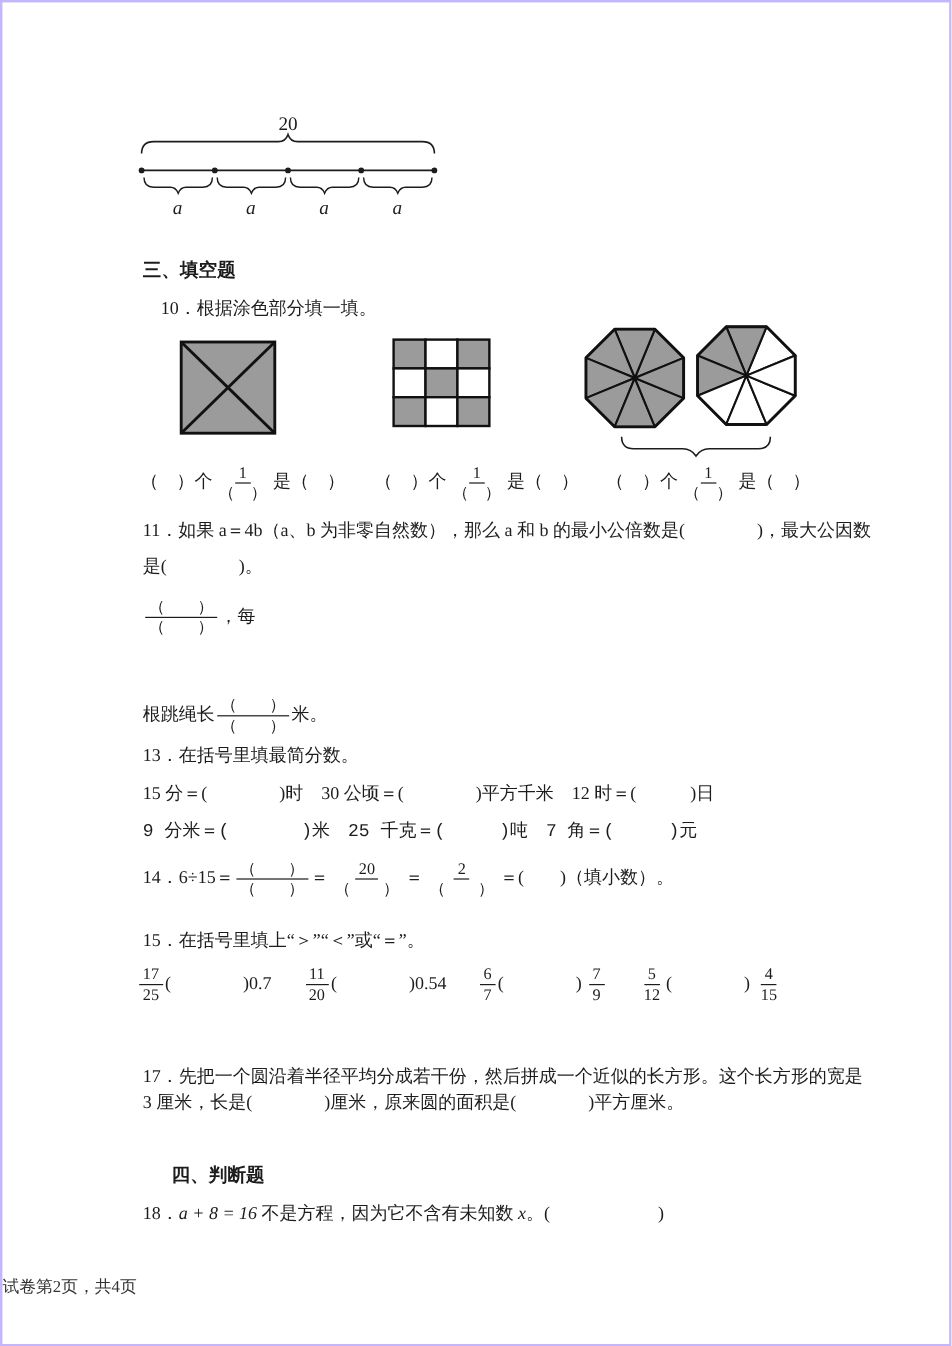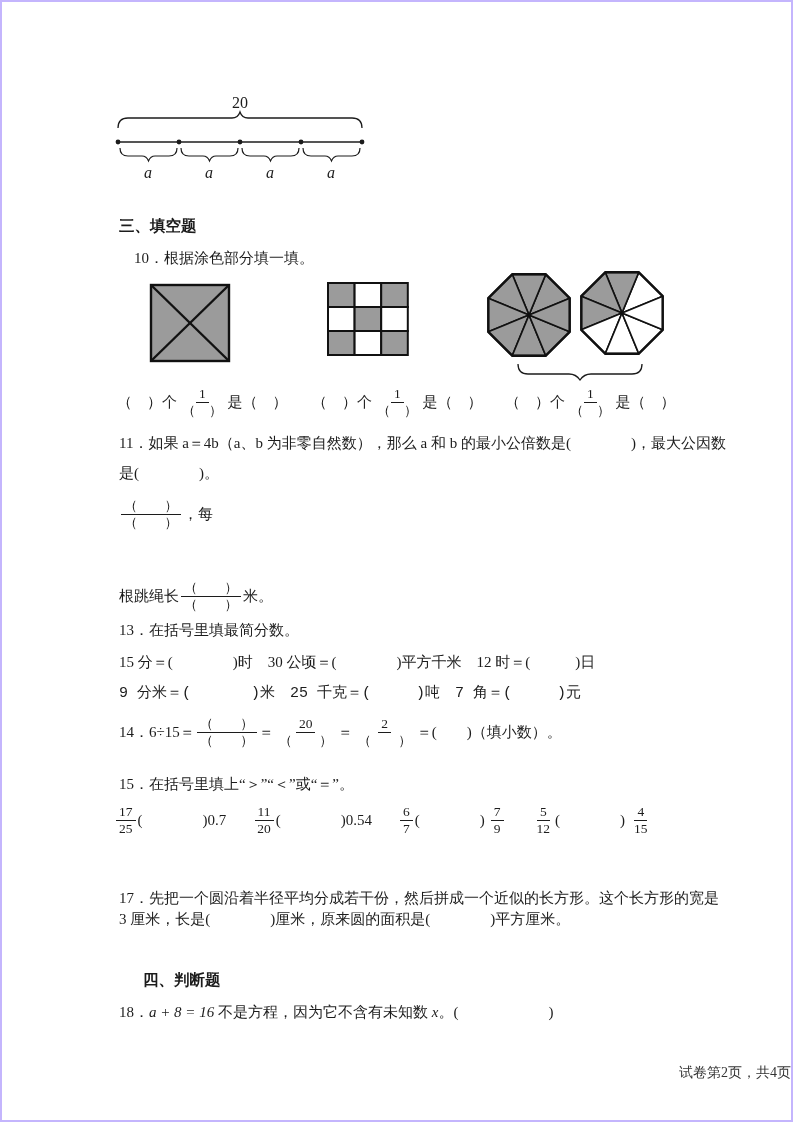--- a/index.html
+++ b/index.html
@@ -36,21 +36,21 @@
   .it{font-style:italic;}
   .gapL{margin-left:28px;}
   .gapS{margin-left:6px;}
   svg{position:absolute;overflow:visible;}
   svg text{font-family:"Liberation Serif","DejaVu Serif",serif;fill:#1c1c1c;}
   .shape-shaded{fill:var(--shade,#9b9b9b);}
   .shape-blank{fill:#ffffff;}
   .footer{
     position:absolute;
     width:100%;
-    text-align:right;
+    text-align:left;
     font-size:14px;
     color:#333;
   }
 </style>
 </head>
 <body>
 
 <div id="page">
 
   <svg style="left:108px;top:92px;" width="262" height="88" viewBox="0 0 262 88">

